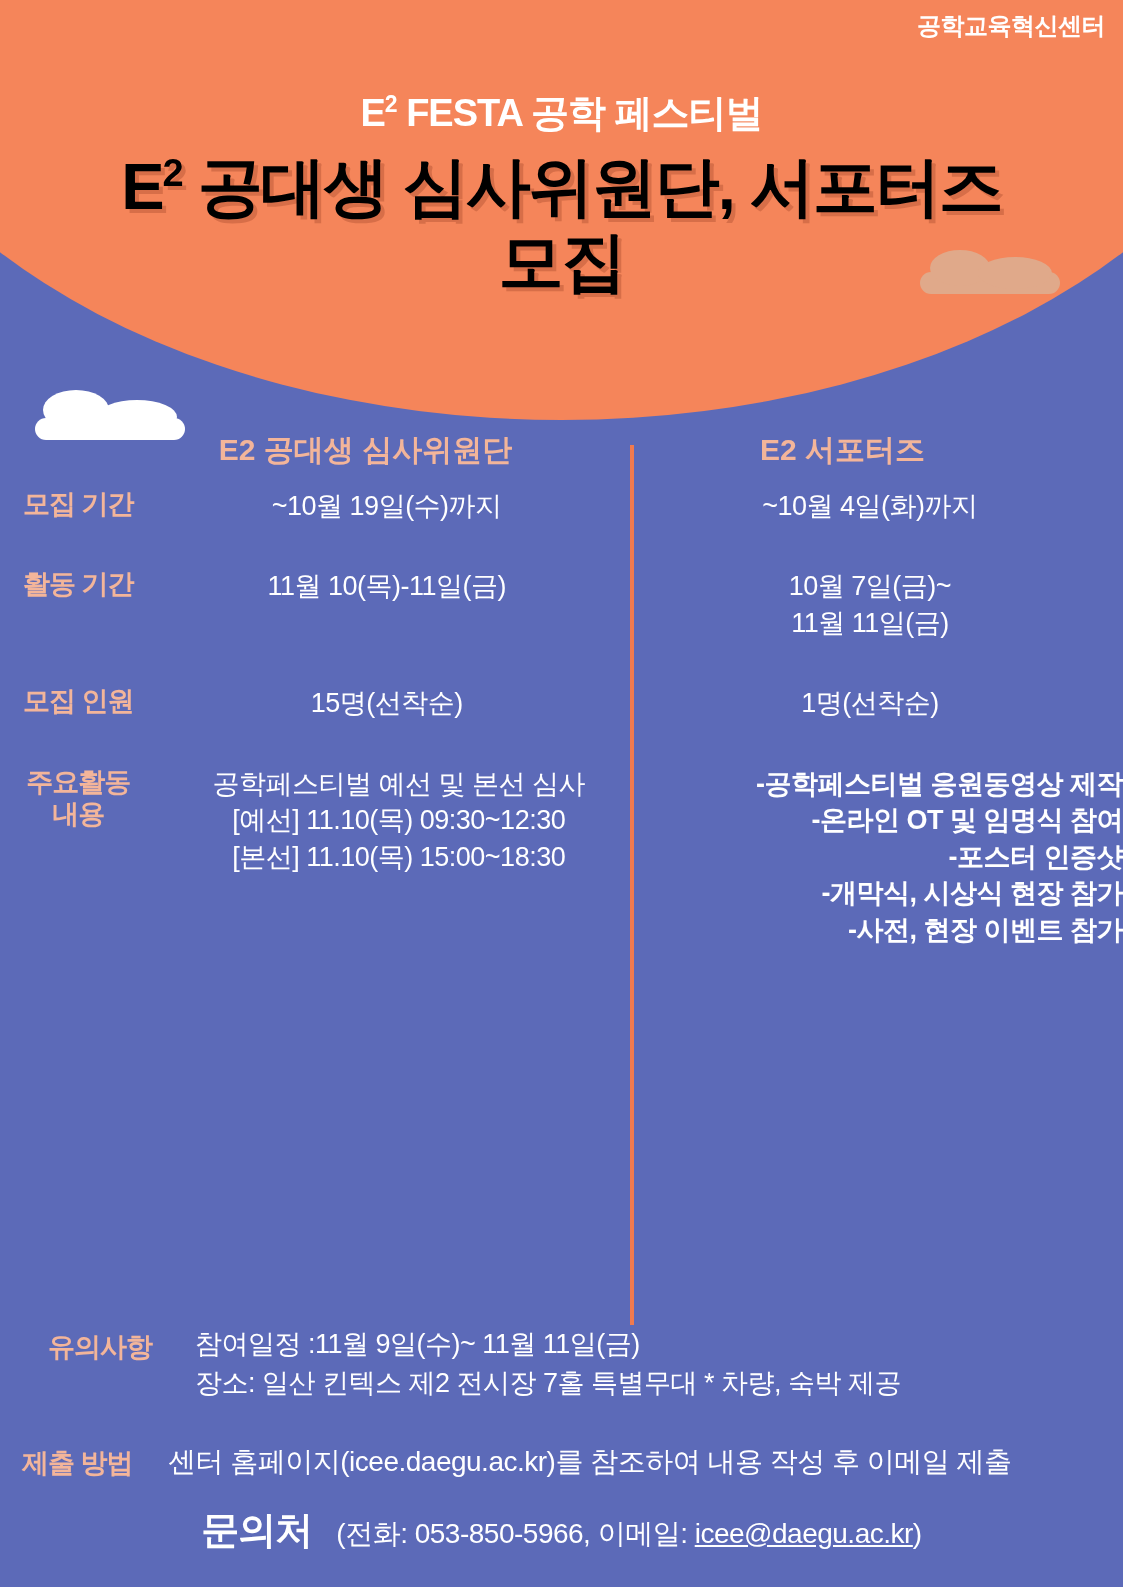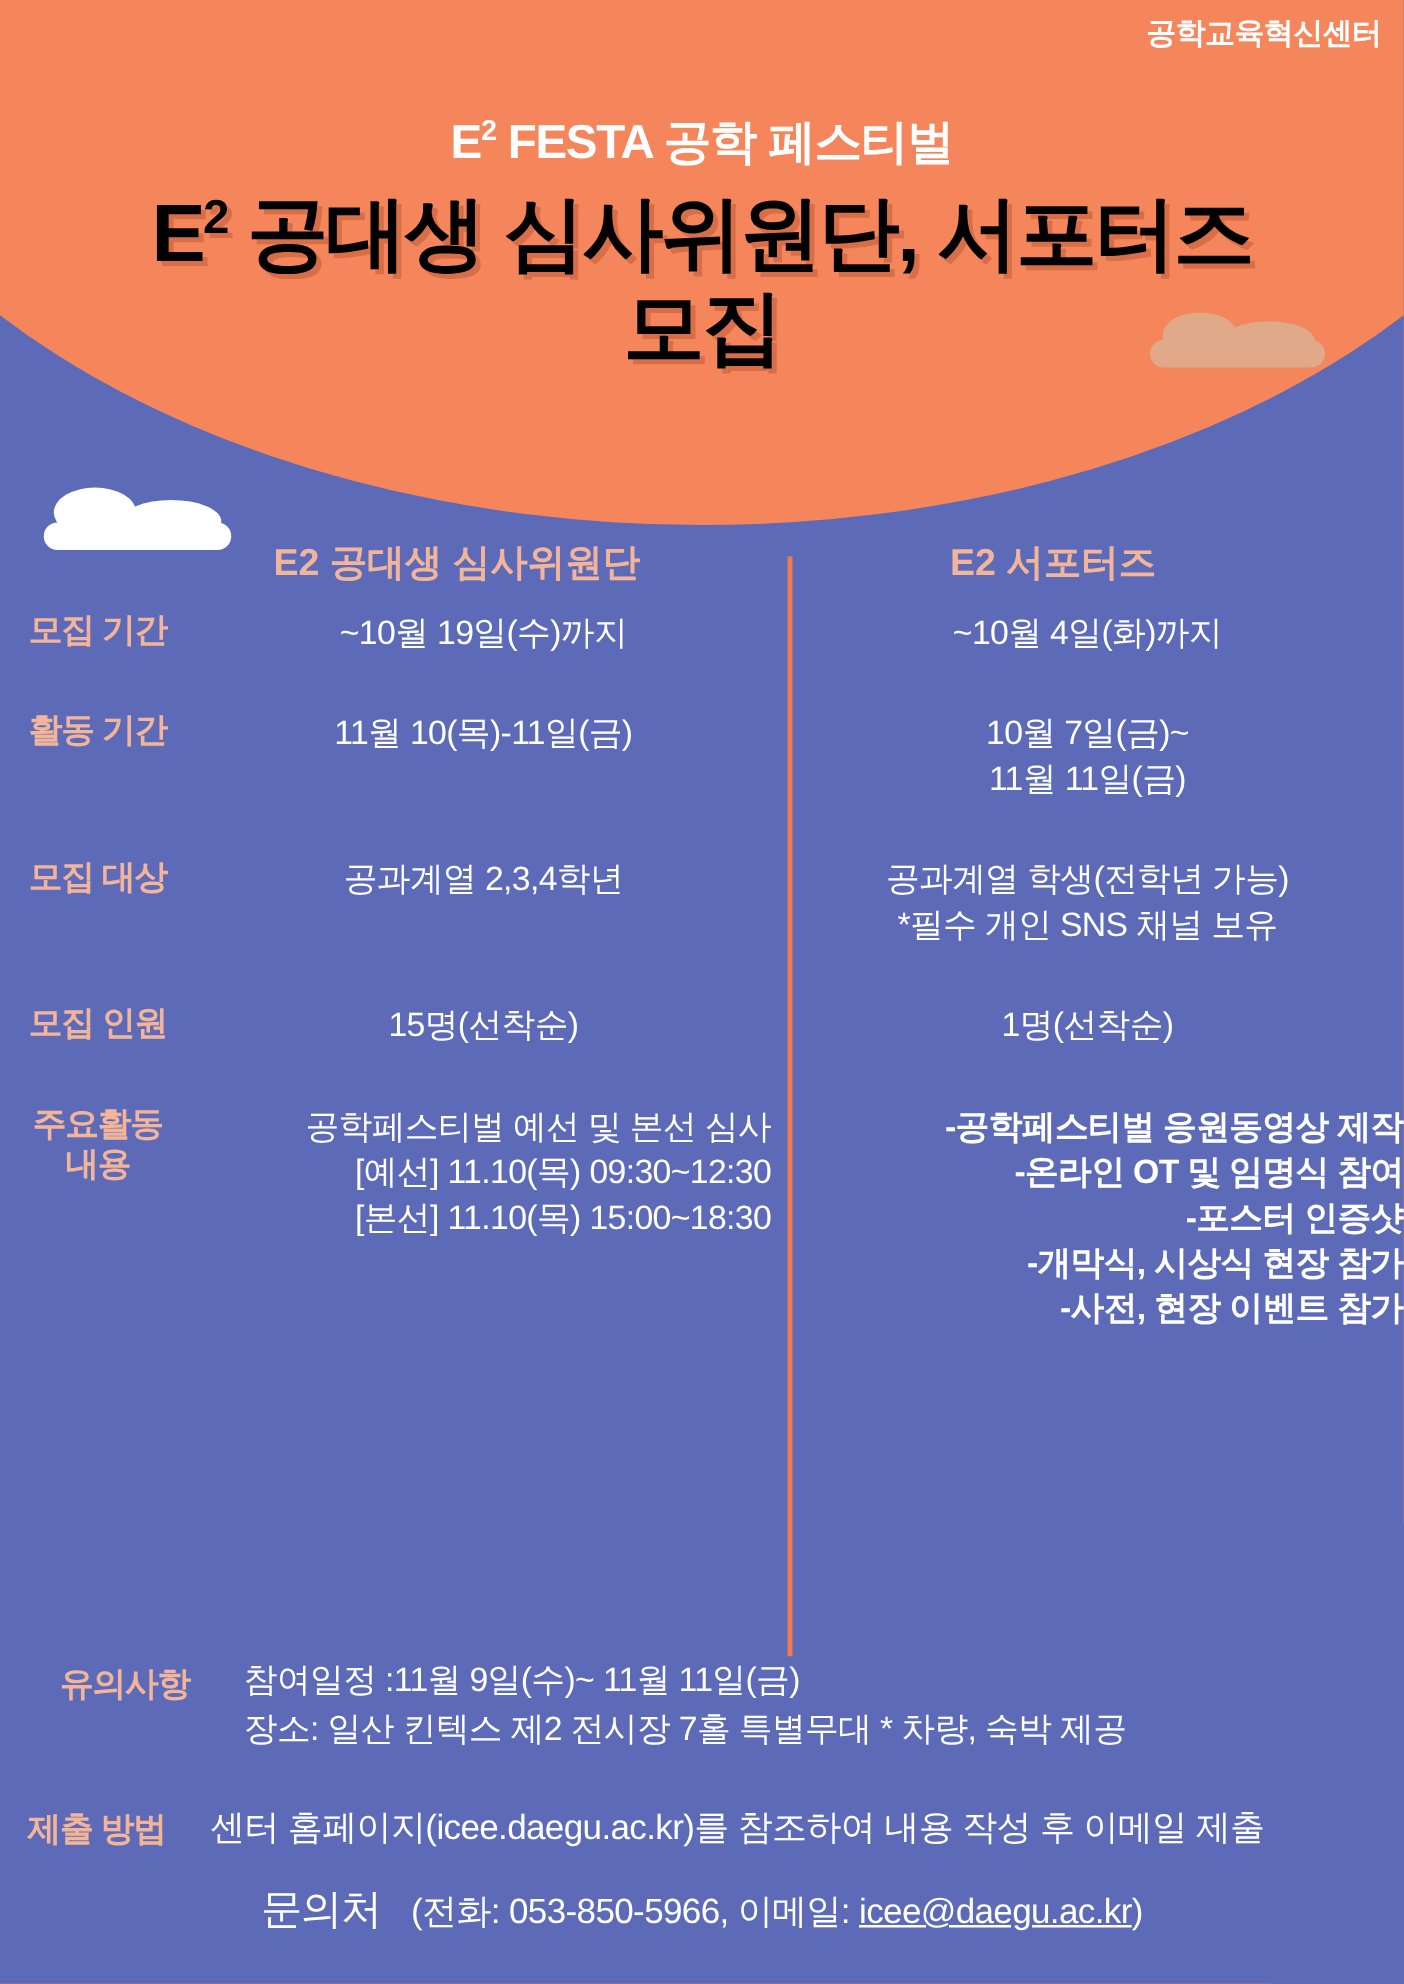--- a/index.html
+++ b/index.html
@@ -91,21 +91,21 @@
   td.lbl{
     width:168px;
     text-align:center;
     font-size:27px;font-weight:bold;color:#f3b59a;
     letter-spacing:-1px;
     line-height:1.2;
     padding-top:4px;
   }
   td.c1{width:462px;text-align:center;font-size:27px;color:#ffffff;line-height:1.35;letter-spacing:-0.5px;}
   td.c2{width:493px;text-align:center;font-size:27px;color:#ffffff;line-height:1.35;letter-spacing:-0.5px;}
-  td.c1.left-align{text-align:right;padding-left:24px;}
+  td.c1.left-align{text-align:center;padding-left:24px;}
   td.c2.left-align{text-align:right;padding-left:50px;font-weight:bold;}
   tr.sp td{padding-bottom:44px;}
 
   
   .notice{
     position:absolute;top:1325px;left:0;width:1123px;z-index:6;
   }
   .notice .nlabel{
     position:absolute;left:30px;top:4px;width:140px;text-align:center;
     font-size:27px;font-weight:bold;color:#f3b59a;letter-spacing:-1px;
@@ -122,21 +122,21 @@
     font-size:27px;font-weight:bold;color:#f3b59a;letter-spacing:-1px;
   }
   .submit .sbody{
     position:absolute;left:168px;top:0;width:950px;
     font-size:28px;color:#ffffff;letter-spacing:-0.5px;
   }
   .contact{
     position:absolute;top:1505px;left:0;width:1123px;text-align:center;z-index:6;
   }
   .contact .clabel{
-    font-size:33px;font-weight:normal;color:#ffffff;letter-spacing:-1px;
+    font-size:38px;font-weight:bold;color:#ffffff;letter-spacing:-1px;
     margin-right:24px;
   }
   .contact .cbody{
     font-size:28px;color:#ffffff;letter-spacing:-0.5px;
   }
   .contact .cbody u{text-decoration:underline;}
 </style>
 </head>
 <body>
 
@@ -181,25 +181,20 @@
     <td class="lbl">모집 기간</td>
     <td class="c1">~10월 19일(수)까지</td>
     <td class="c2">~10월 4일(화)까지</td>
   </tr>
   <tr class="sp">
     <td class="lbl">활동 기간</td>
     <td class="c1">11월 10(목)-11일(금)</td>
     <td class="c2">10월 7일(금)~<br>11월 11일(금)</td>
   </tr>
   <tr class="sp">
-    <td class="lbl">모집 대상</td>
-    <td class="c1">공과계열 2,3,4학년</td>
-    <td class="c2">공과계열 학생(전학년 가능)<br>*필수 개인 SNS 채널 보유</td>
-  </tr>
-  <tr class="sp">
     <td class="lbl">모집 인원</td>
     <td class="c1">15명(선착순)</td>
     <td class="c2">1명(선착순)</td>
   </tr>
   <tr class="sp">
     <td class="lbl">주요활동<br>내용</td>
     <td class="c1 left-align">공학페스티벌 예선 및 본선 심사<br>[예선] 11.10(목)  09:30~12:30<br>[본선] 11.10(목)  15:00~18:30</td>
     <td class="c2 left-align">-공학페스티벌 응원동영상 제작<br>-온라인 OT 및 임명식 참여<br>-포스터 인증샷<br>-개막식, 시상식 현장 참가<br>-사전, 현장 이벤트 참가</td>
   </tr>
 </tbody>

